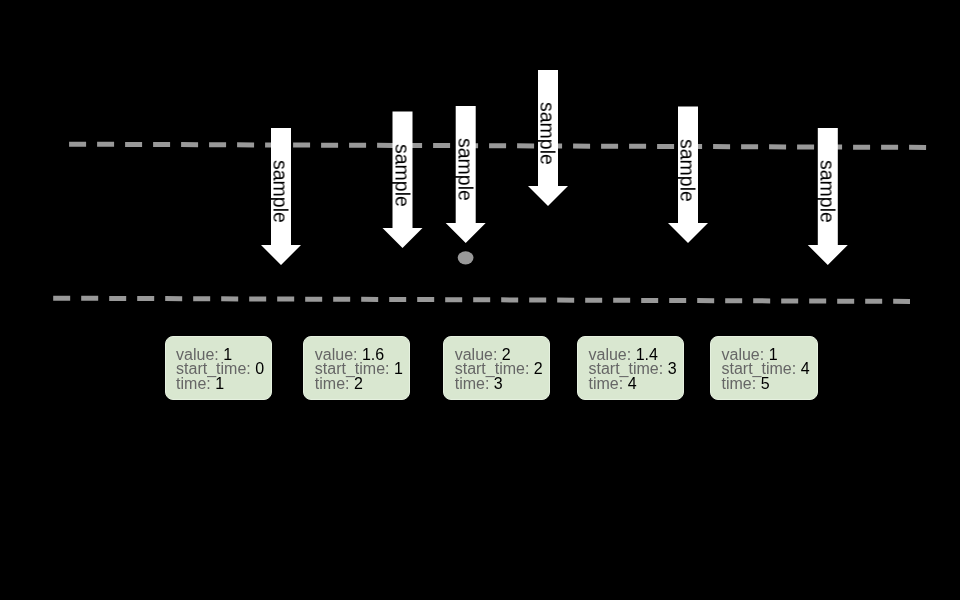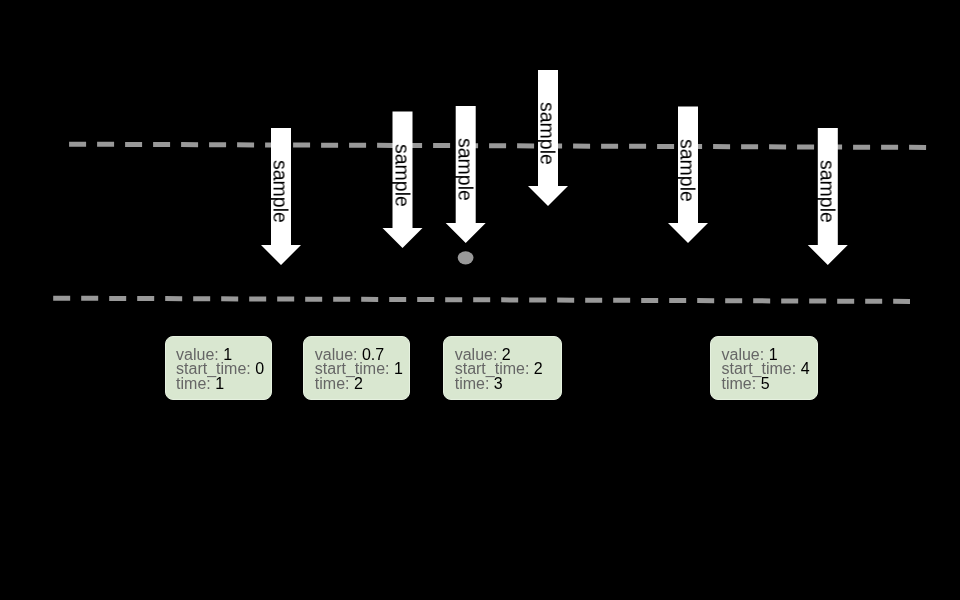--- a/index.html
+++ b/index.html
@@ -60,34 +60,41 @@
     <div class="databox" id="box-0" style="left: 164.6px; top: 335.5px; width: 107px; height: 64px; background: rgb(217, 231, 208);">
       <div class="boxtext">
         <div><span>value:</span> <span class="v">1</span></div>
         <div><span>start_time:</span> <span class="v">0</span></div>
         <div><span>time:</span> <span class="v">1</span></div>
       </div>
     </div>
 
     <div class="databox" id="box-1" style="left: 303.3px; top: 335.5px; width: 106.5px; height: 64px; background: rgb(217, 231, 208);">
       <div class="boxtext">
-        <div><span>value:</span> <span class="v">0.7</span></div>
+        <div><span>value:</span> <span class="v">1.6</span></div>
         <div><span>start_time:</span> <span class="v">1</span></div>
         <div><span>time:</span> <span class="v">2</span></div>
       </div>
     </div>
 
-    <div class="databox" id="box-2" style="left: 443.2px; top: 335.5px; width: 119px; height: 64px; background: rgb(217, 231, 208);">
+    <div class="databox" id="box-2" style="left: 443.2px; top: 335.5px; width: 107px; height: 64px; background: rgb(217, 231, 208);">
       <div class="boxtext">
         <div><span>value:</span> <span class="v">2</span></div>
         <div><span>start_time:</span> <span class="v">2</span></div>
         <div><span>time:</span> <span class="v">3</span></div>
       </div>
     </div>
 
+    <div class="databox" id="box-3" style="left: 577px; top: 335.5px; width: 106.5px; height: 64px; background: rgb(217, 231, 208);">
+      <div class="boxtext">
+        <div><span>value:</span> <span class="v">1.4</span></div>
+        <div><span>start_time:</span> <span class="v">3</span></div>
+        <div><span>time:</span> <span class="v">4</span></div>
+      </div>
+    </div>
 
     <div class="databox" id="box-4" style="left: 710px; top: 335.5px; width: 107.5px; height: 64px; background: rgb(217, 231, 208);">
       <div class="boxtext">
         <div><span>value:</span> <span class="v">1</span></div>
         <div><span>start_time:</span> <span class="v">4</span></div>
         <div><span>time:</span> <span class="v">5</span></div>
       </div>
     </div>
 
   </div>

